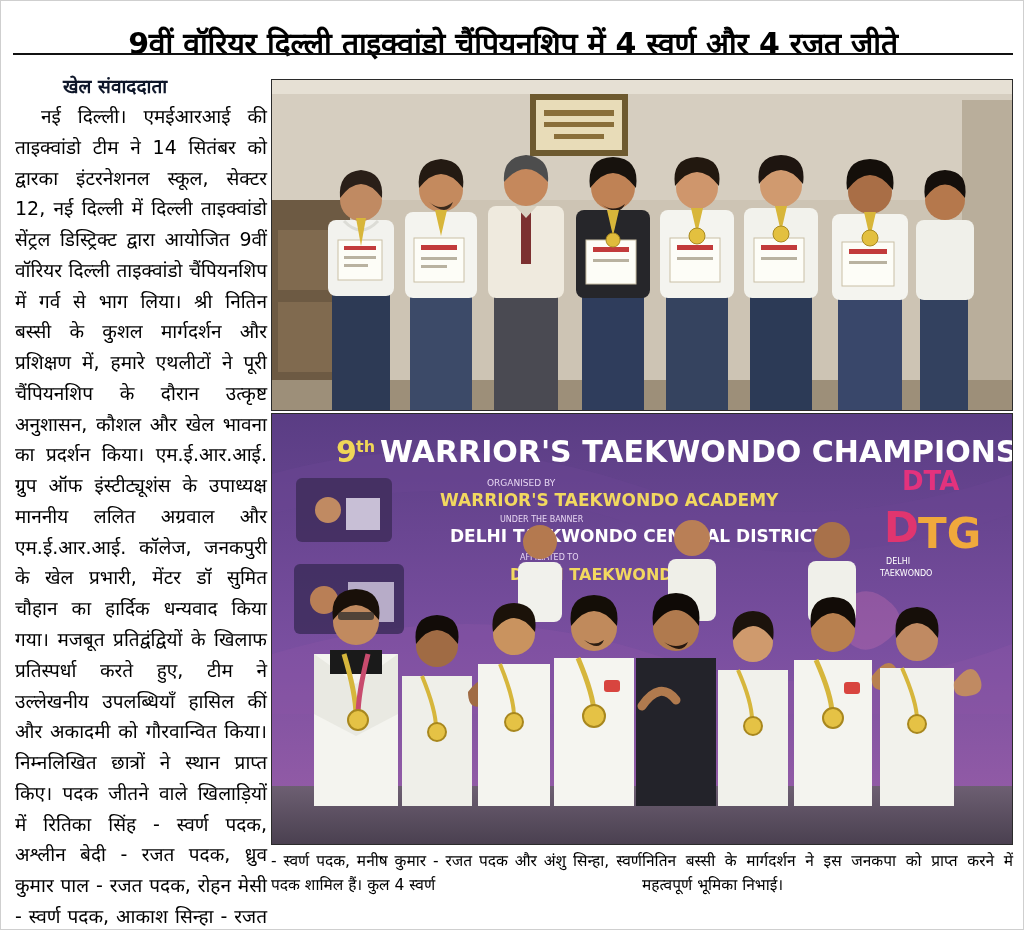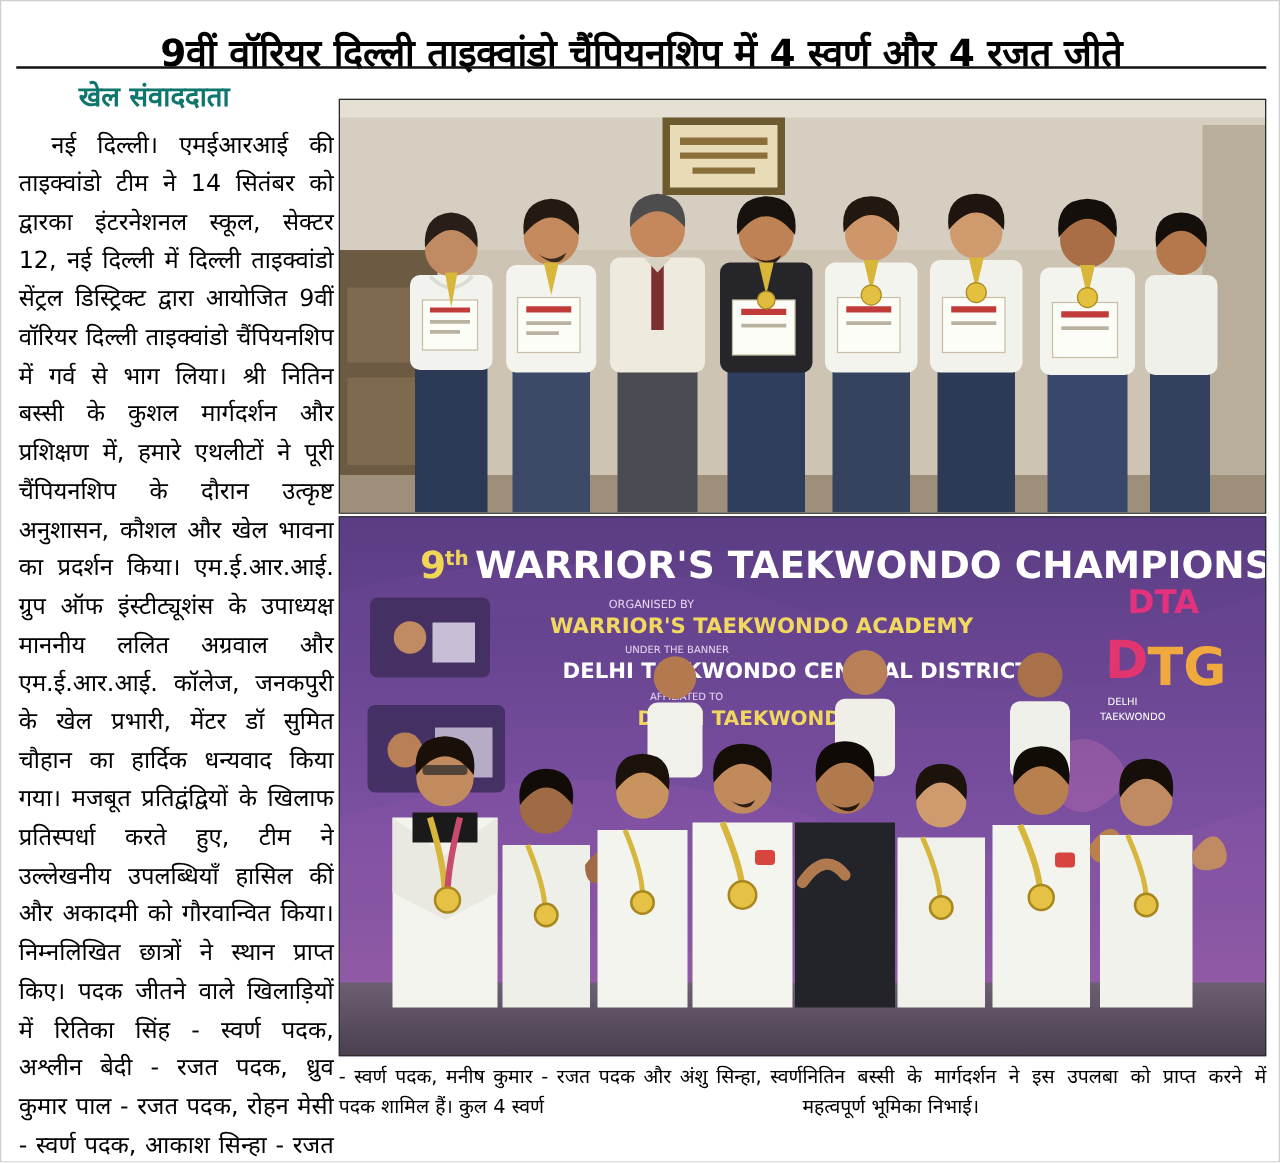--- a/index.html
+++ b/index.html
@@ -42,26 +42,26 @@
     top: 52px;
     width: 1000px;
     height: 2px;
     background: #111111;
   }
 
   
   .byline {
     position: absolute;
     left: 62px;
-    top: 60px;
+    top: 72px;
     width: 200px;
     font-family: "DejaVu Sans", sans-serif;
     font-weight: bold;
-    font-size: 22px;
-    color: #0f766e;
+    font-size: 19px;
+    color: #0f172a;
   }
   .left-col {
     position: absolute;
     left: 14px;
     top: 100px;
     width: 252px;
     font-family: "DejaVu Sans", sans-serif;
     font-size: 19px;
     line-height: 1.62;
     color: #000;
@@ -373,16 +373,16 @@
         <path d="M624 224 q21 -30 42 0 q4 -30 -21 -31 q-25 1 -21 31z" fill="#160f09"></path>
         <path d="M630 254 q15 34 15 52" stroke="#d6b63c" stroke-width="4" fill="none"></path>
         <circle cx="645" cy="310" r="9" fill="#e5c245" stroke="#a8871e" stroke-width="2"></circle>
         <path d="M682 268 q18 -24 26 -4 q6 16 -12 18 q-16 2 -14 -14z" fill="#c08a62"></path>
       </g>
     </svg>
   </div>
 
   <div class="bottom-cols">
     <div class="bcol">- स्वर्ण पदक, मनीष कुमार - रजत पदक और अंशु सिन्हा, स्वर्ण पदक शामिल हैं। कुल 4 स्वर्ण</div>
-    <div class="bcol">नितिन बस्सी के मार्गदर्शन ने इस उपलबा को प्राप्त करने में महत्वपूर्ण भूमिका निभाई।</div>
+    <div class="bcol">नितिन बस्सी के मार्गदर्शन ने इस जनकपा को प्राप्त करने में महत्वपूर्ण भूमिका निभाई।</div>
   </div>
 
 </div>
 
 </body></html>

